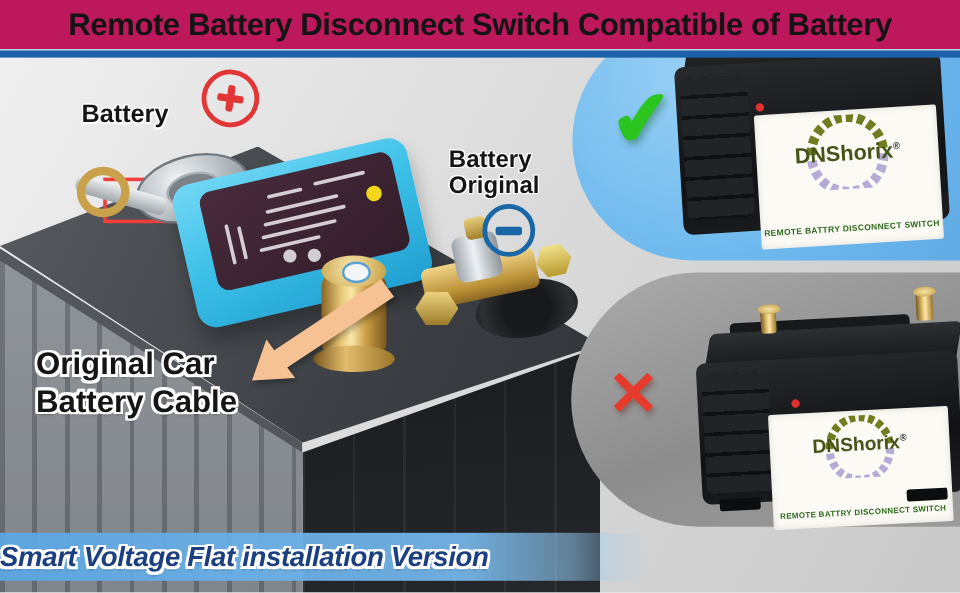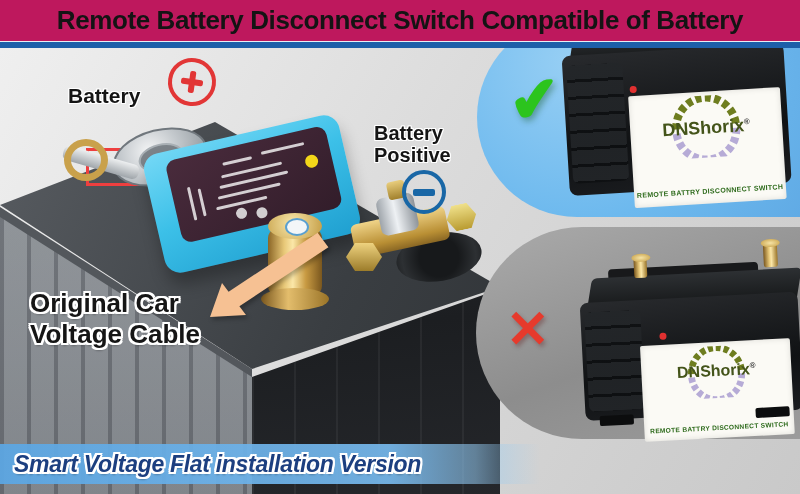--- a/index.html
+++ b/index.html
@@ -158,21 +158,21 @@
   .batt-b .brand-name{top:20px;font-size:16px;}
   .brand-name sup{font-size:8px;color:#333;}
   .tagline{position:absolute;left:0;right:0;bottom:9px;text-align:center;
     font-size:7px;font-weight:bold;color:#2e6b1c;letter-spacing:.3px;white-space:nowrap;}
   .batt-b .tagline{bottom:7px;font-size:6.6px;}
 
   
   .banner{position:absolute;left:0;top:444px;width:540px;height:40px;z-index:8;
     background:linear-gradient(90deg,rgba(92,166,226,.95) 0%,rgba(118,184,236,.92) 72%,
                rgba(150,205,245,.55) 88%,rgba(150,205,245,0) 100%);}
-  .banner span{display:block;padding-left:14px;line-height:40px;
+  .banner span{display:block;padding-left:0;line-height:40px;
     font-size:23px;font-style:italic;font-weight:bold;color:#1c3f80;letter-spacing:-0.3px;}
 </style>
 </head>
 <body>
 
 <div class="stage">
 
   <div class="header">
     <h1>Remote Battery Disconnect Switch Compatible of Battery</h1>
   </div>
@@ -224,27 +224,27 @@
     </div>
     <div class="hexrod"></div>
 
     <div class="lbl lbl-positive outline-w">
       <div>Battery</div>
     </div>
     <div class="icon-circle plus-icon"></div>
 
     <div class="lbl lbl-negative outline-w">
       <div>Battery</div>
-      <div>Positive</div>
+      <div>Original</div>
     </div>
     <div class="icon-circle minus-icon"></div>
 
     <div class="lbl lbl-cable outline-w2">
       <div>Original Car</div>
-      <div>Voltage Cable</div>
+      <div>Battery Cable</div>
     </div>
 
     <svg class="arrow-svg" width="140" height="105" viewBox="0 0 140 105">
       <polygon points="119.6,10.8 30.6,69.8 24,61 12,95 48,93 41.4,84.2 130.4,25.2" fill="#f6c193"></polygon>
     </svg>
   </div>
 
   <div class="blob blob-good">
     <div class="mark mark-check">✔</div>
     <div class="batt batt-a">

